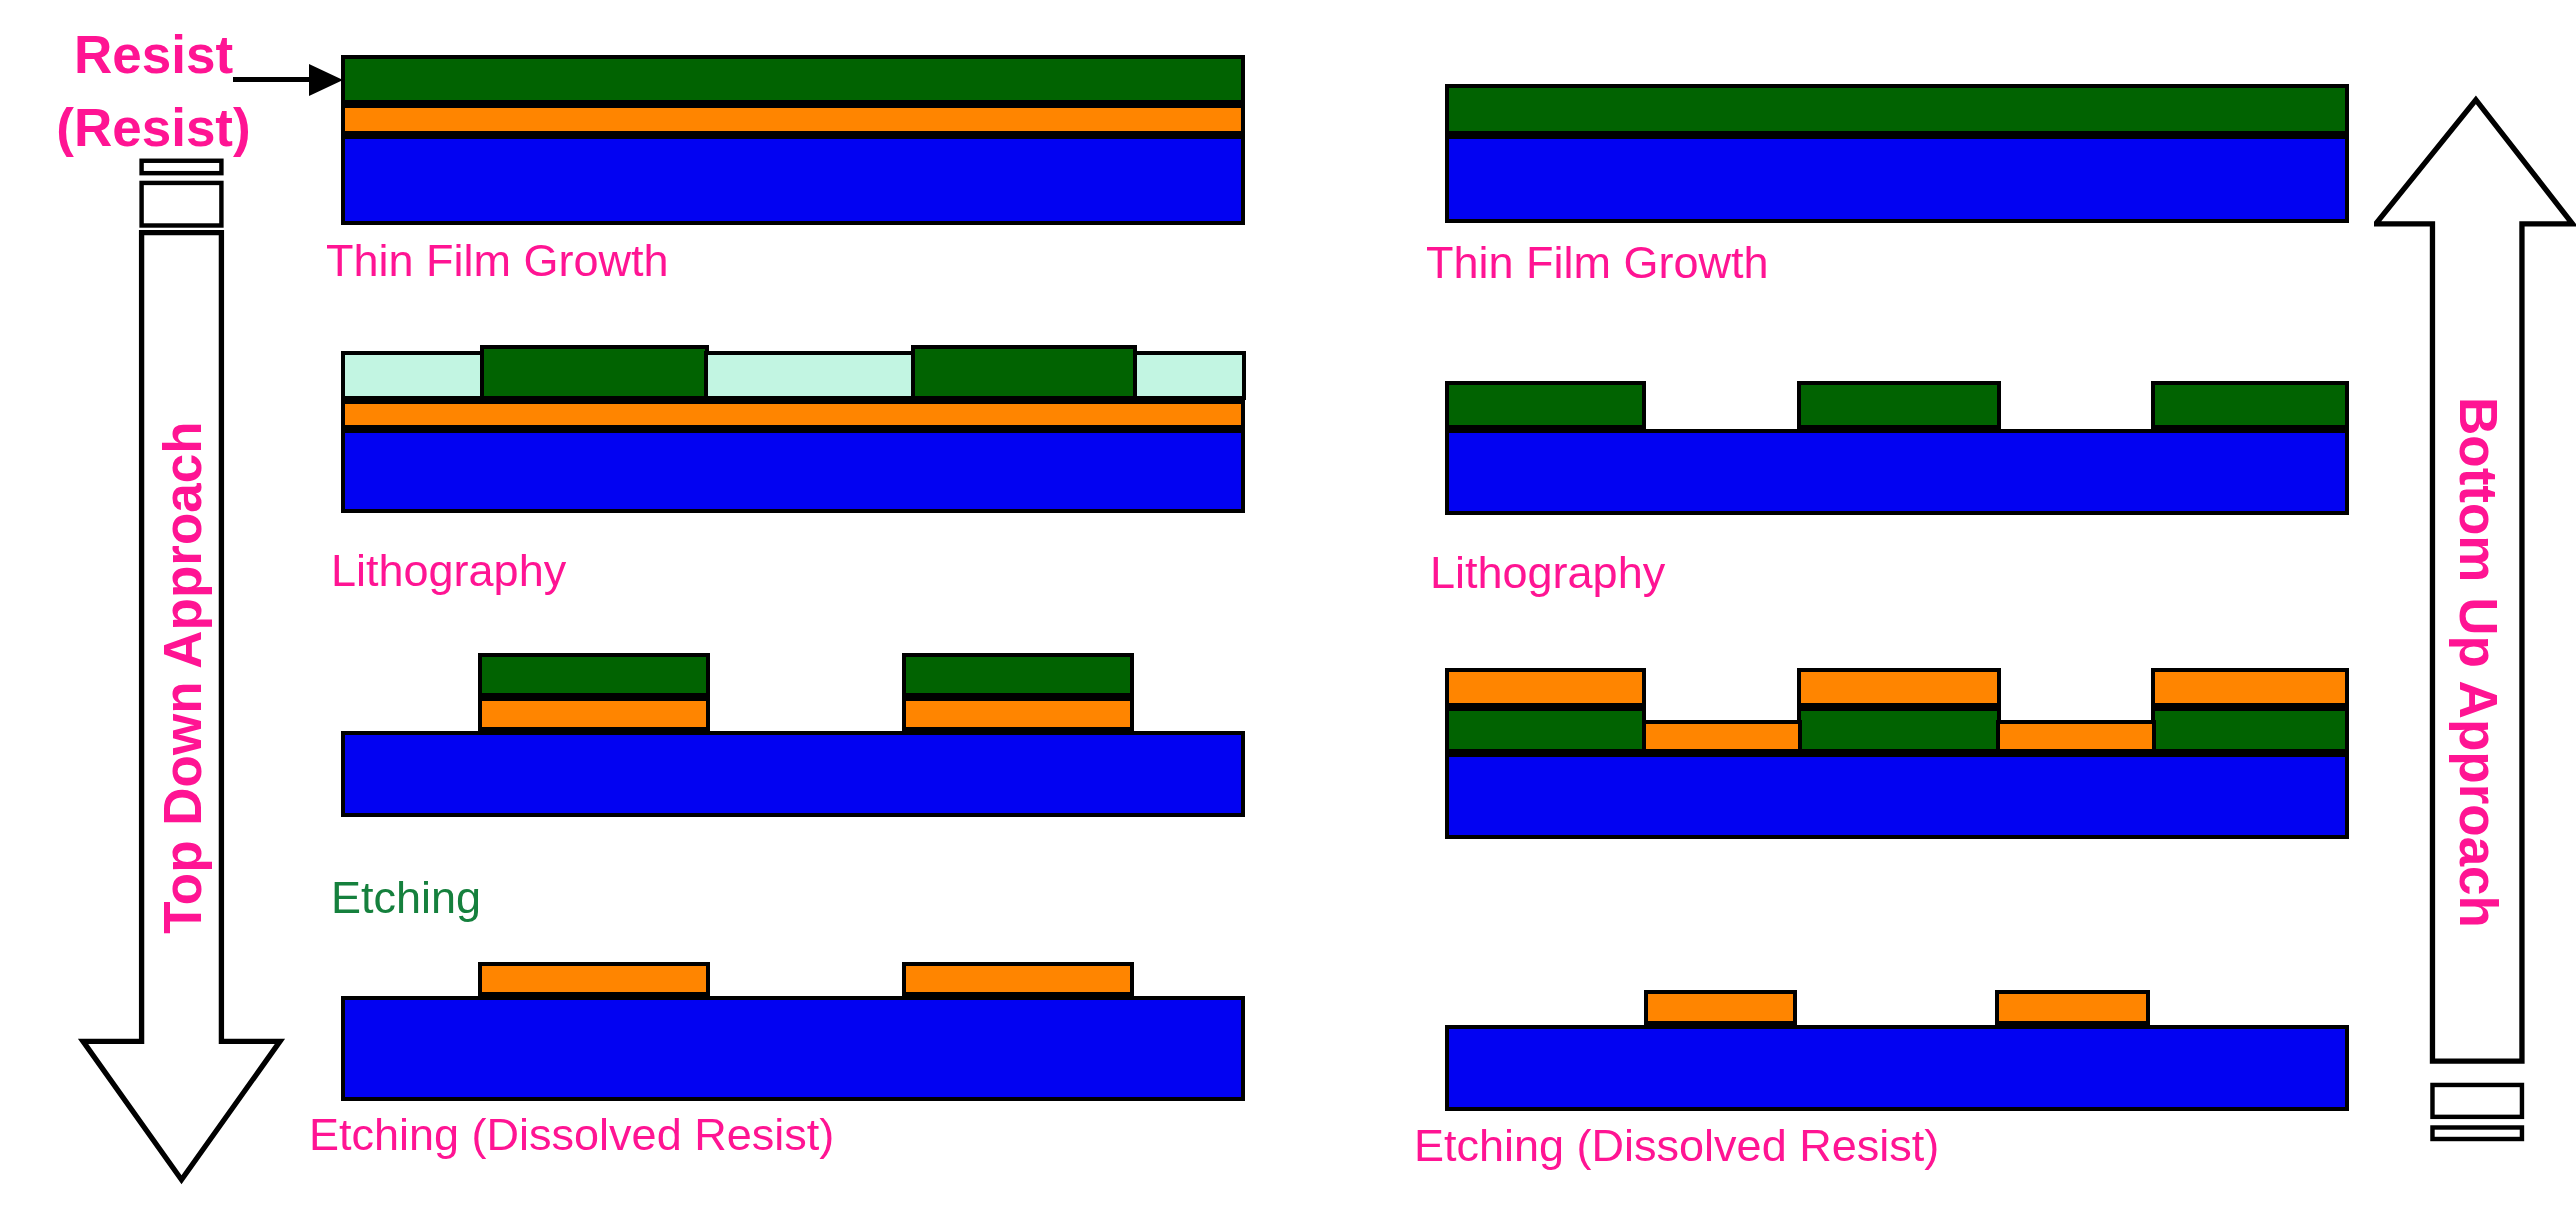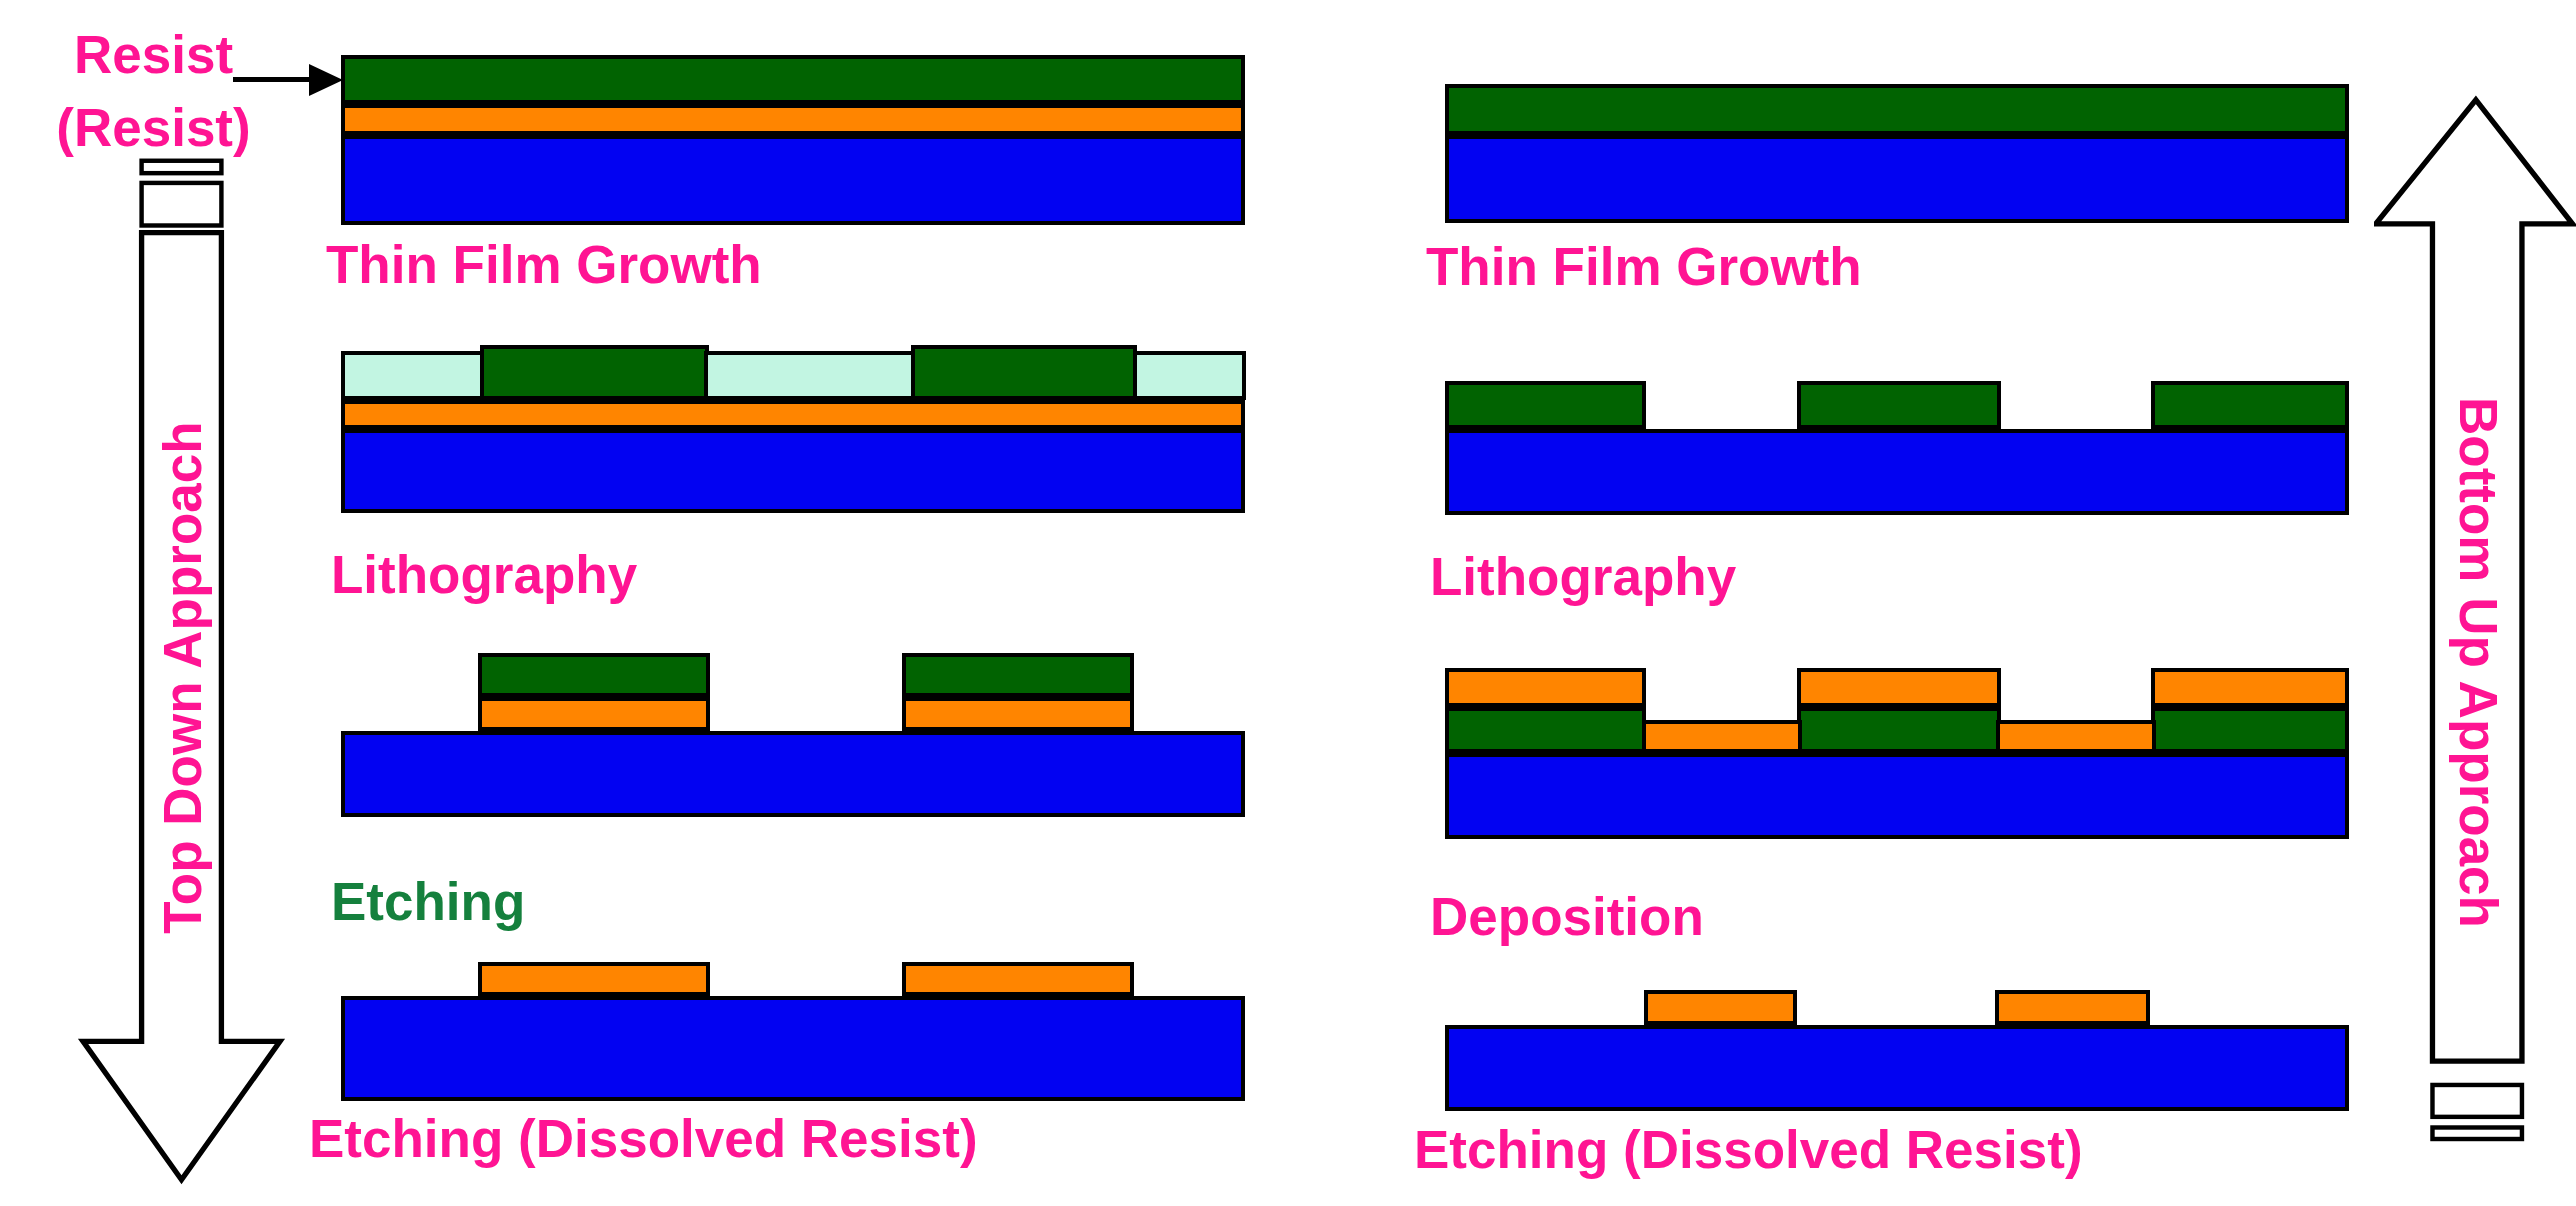--- a/index.html
+++ b/index.html
@@ -17,22 +17,22 @@
   .panel {
     position: absolute;
   }
   .layer-block {
     position: absolute;
     border: 4.4px solid #000;
     box-sizing: border-box;
   }
   .step-label {
     position: absolute;
-    font-size: 53px;
-    font-weight: 700;
+    font-size: 45px;
+    font-weight: 400;
     white-space: nowrap;
     line-height: 1.1;
   }
   #lbl-l1 { left: 326px;  top: 236px; }
   #lbl-l2 { left: 331px;  top: 546px; }
   #lbl-l3 { left: 331px;  top: 873px; }
   #lbl-l4 { left: 309px;  top: 1110px; }
   #lbl-r1 { left: 1426px; top: 238px; }
   #lbl-r2 { left: 1430px; top: 548px; }
   #lbl-r3 { left: 1430px; top: 888px; }
@@ -163,17 +163,16 @@
       <div class="layer-block" style="left: 550px; top: 0px; width: 155px; height: 35px; background: rgb(255, 133, 0);"></div>
       <div class="layer-block" style="left: 0px; top: 35px; width: 904px; height: 86px; background: rgb(2, 2, 242);"></div>
     </div>
 
   <div id="lbl-l1" class="step-label" style="color: rgb(255, 20, 147);">Thin Film Growth</div>
   <div id="lbl-l2" class="step-label" style="color: rgb(255, 20, 147);">Lithography</div>
   <div id="lbl-l3" class="step-label" style="color: #15803d;">Etching</div>
   <div id="lbl-l4" class="step-label" style="color: rgb(255, 20, 147);">Etching (Dissolved Resist)</div>
   <div id="lbl-r1" class="step-label" style="color: rgb(255, 20, 147);">Thin Film Growth</div>
   <div id="lbl-r2" class="step-label" style="color: rgb(255, 20, 147);">Lithography</div>
-  <div id="lbl-r3" class="step-label" style="color: rgb(255, 20, 147);">Deposition</div>
   <div id="lbl-r4" class="step-label" style="color: rgb(255, 20, 147);">Etching (Dissolved Resist)</div>
 
 </div>
 
 
 </body></html>

